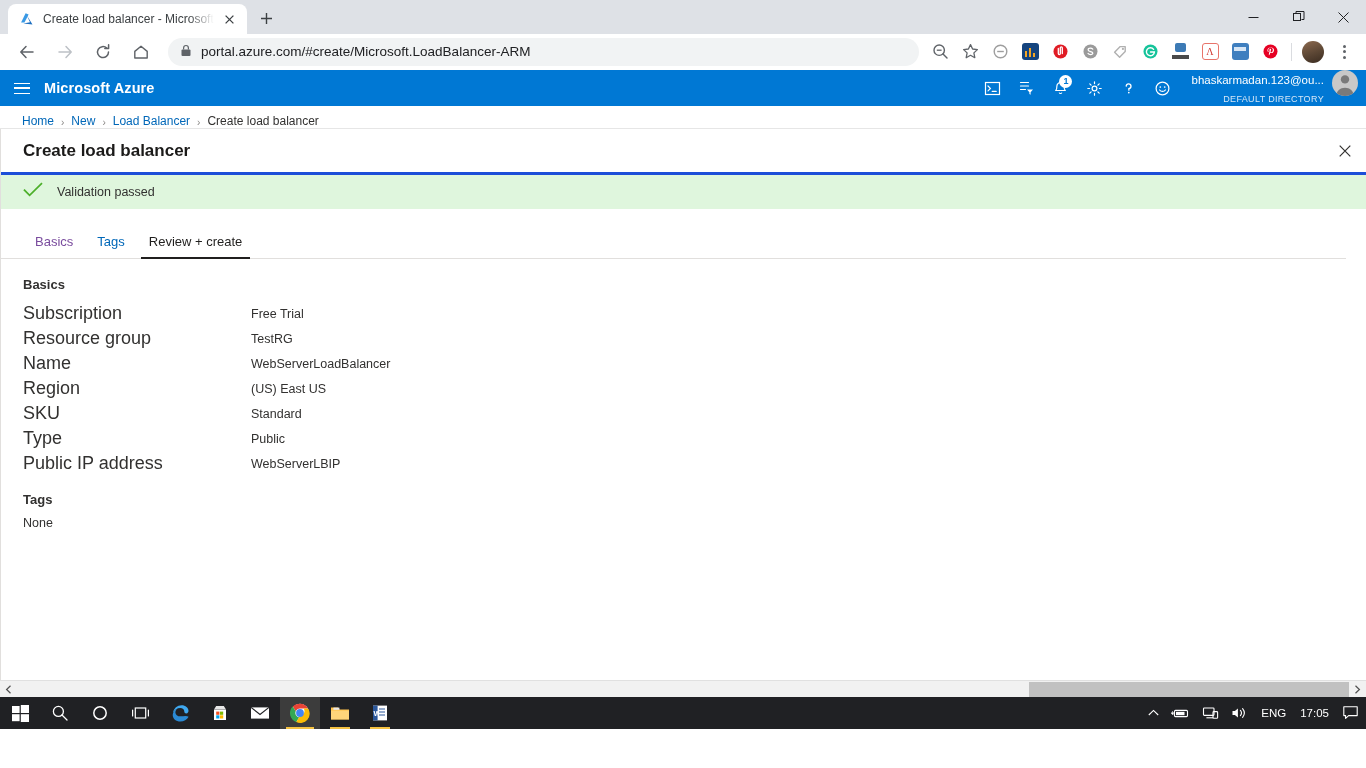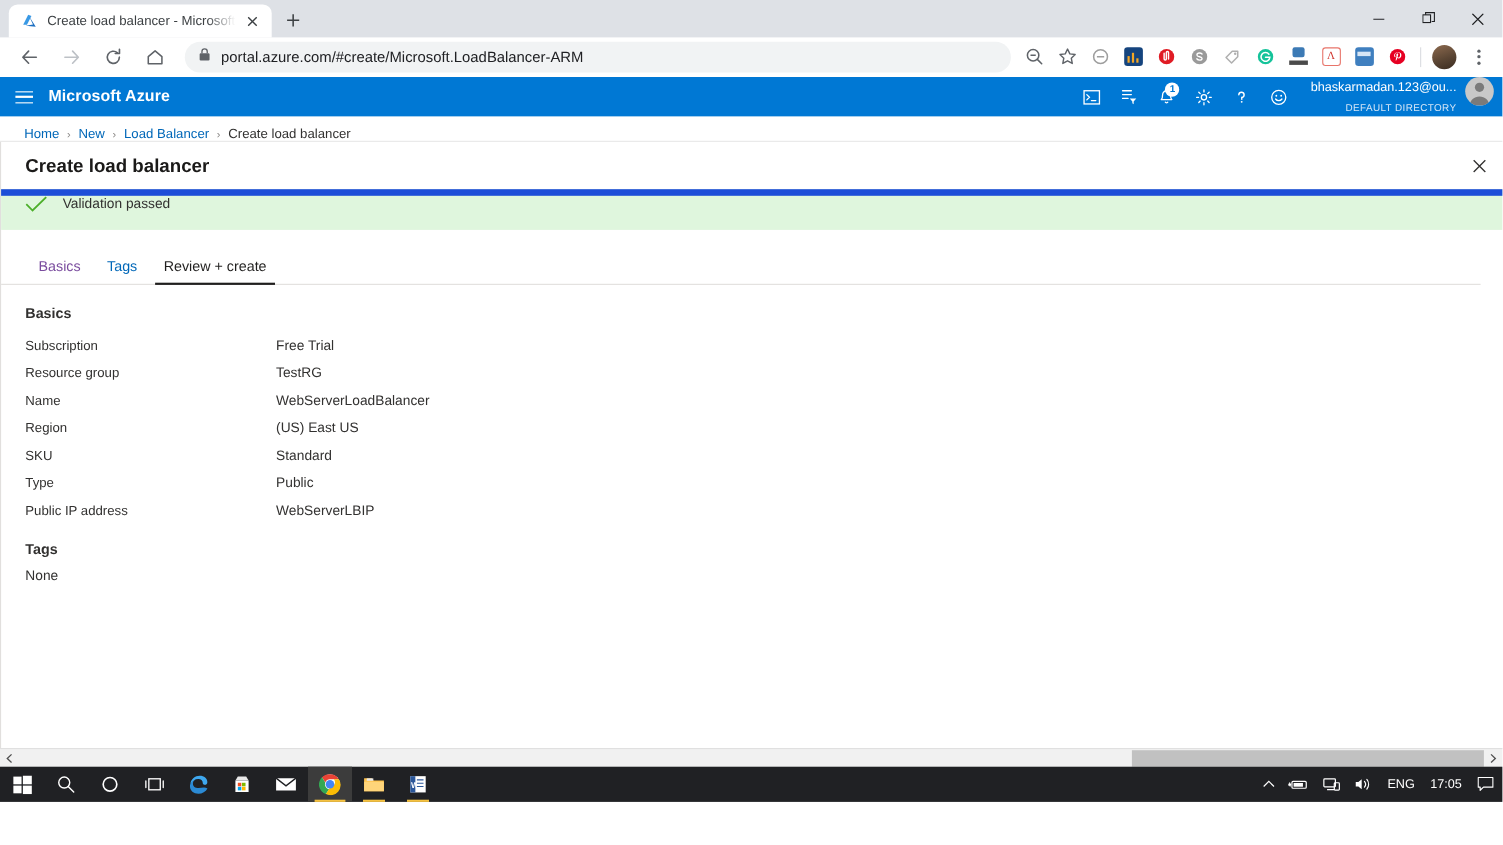--- a/index.html
+++ b/index.html
@@ -187,23 +187,23 @@
   }
   .blade-title { font-size: 17px; color: #1b1a19; font-weight: 600; }
   .blade-close {
     position: absolute; right: 4px; top: 5px;
     width: 34px; height: 34px;
     display: flex; align-items: center; justify-content: center;
     color: #323130; font-size: 14px;
   }
   .banner {
     height: 37px; background: #dff6dd;
-    display: flex; gap: 14px;
+    display: flex; align-items: center; gap: 14px;
     padding-left: 22px;
-    border-top: 6px solid #1d4ed8;
+    border-top: 3px solid #1d4ed8;
   }
   .banner-text { font-size: 12.5px; color: #323130; }
   .tabs {
     display: flex; align-items: flex-end;
     padding-left: 22px; margin-top: 21px;
     border-bottom: 1px solid #e1dfdd;
     margin-right: 20px;
   }
   .tabitem {
     font-size: 13px;
@@ -216,21 +216,21 @@
   .tabitem.active:after {
     content: ""; position: absolute; left: 4px; right: 4px; bottom: -1px;
     height: 2px; background: #201f1e;
   }
   .blade-body { flex: 1; padding: 18px 22px 0 22px; overflow: hidden; }
   .section-title {
     font-size: 13px; font-weight: 600; color: #323130;
     margin-bottom: 9px;
   }
   .kvrow { display: flex; height: 25px; align-items: center; }
-  .kvkey { width: 228px; font-size: 12px; color: #323130; }
+  .kvkey { width: 228px; font-size: 18px; color: #323130; }
   .kvval { font-size: 12.5px; color: #323130; }
   .spacer-tags { height: 16px; }
   .tags-none { font-size: 12.5px; color: #323130; }
 
   .blade-footer {
     height: 56px;
     border-top: 1px solid #e1dfdd;
     display: flex; align-items: center;
     padding-left: 22px;
     gap: 0;

